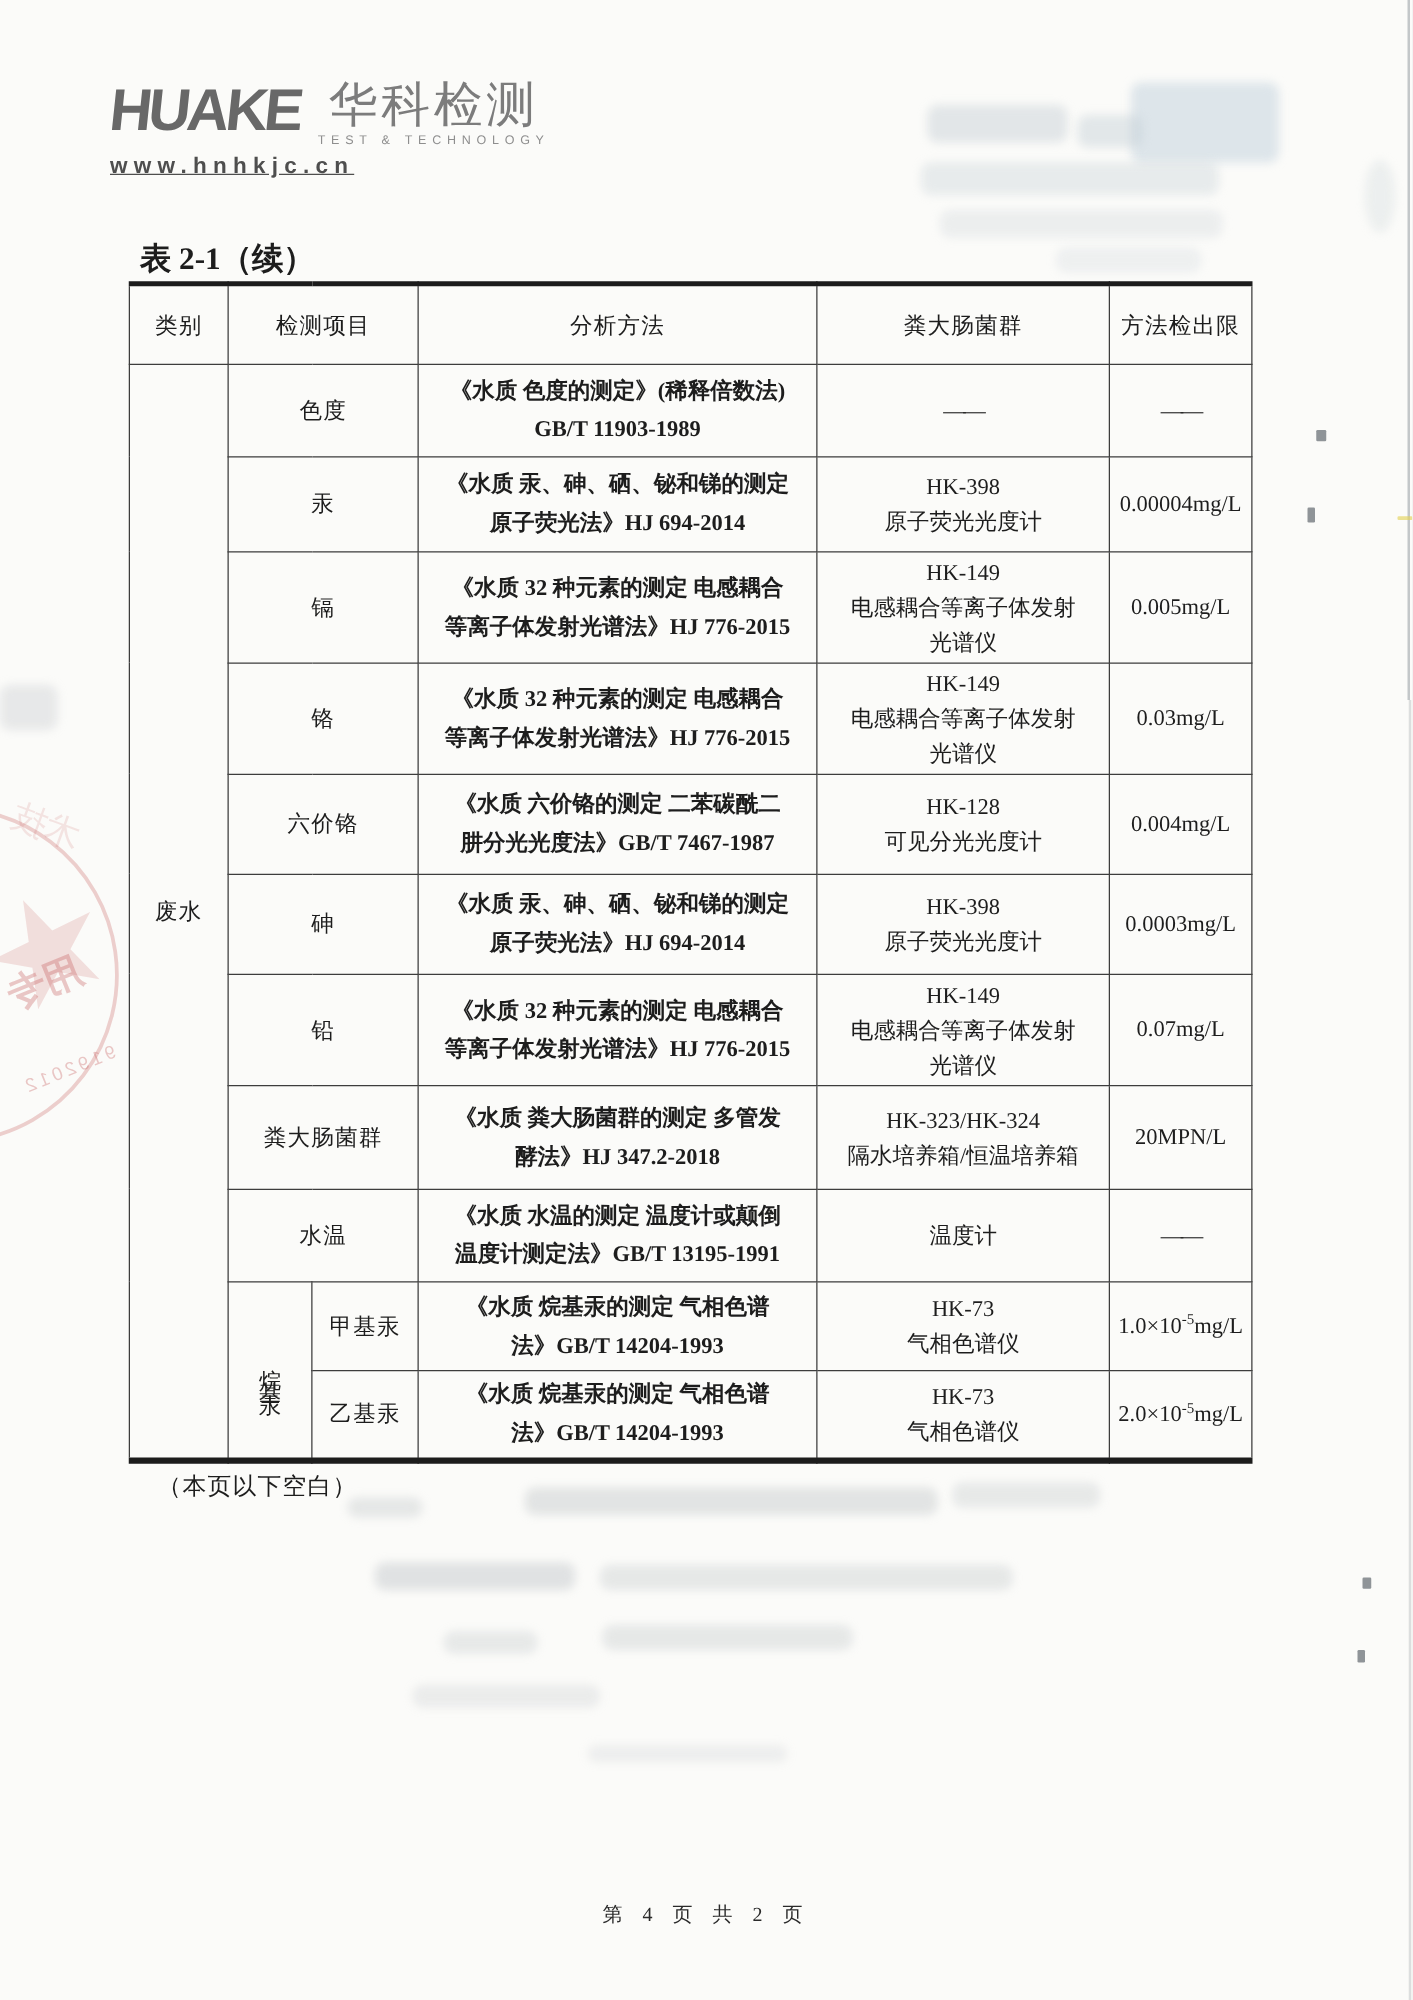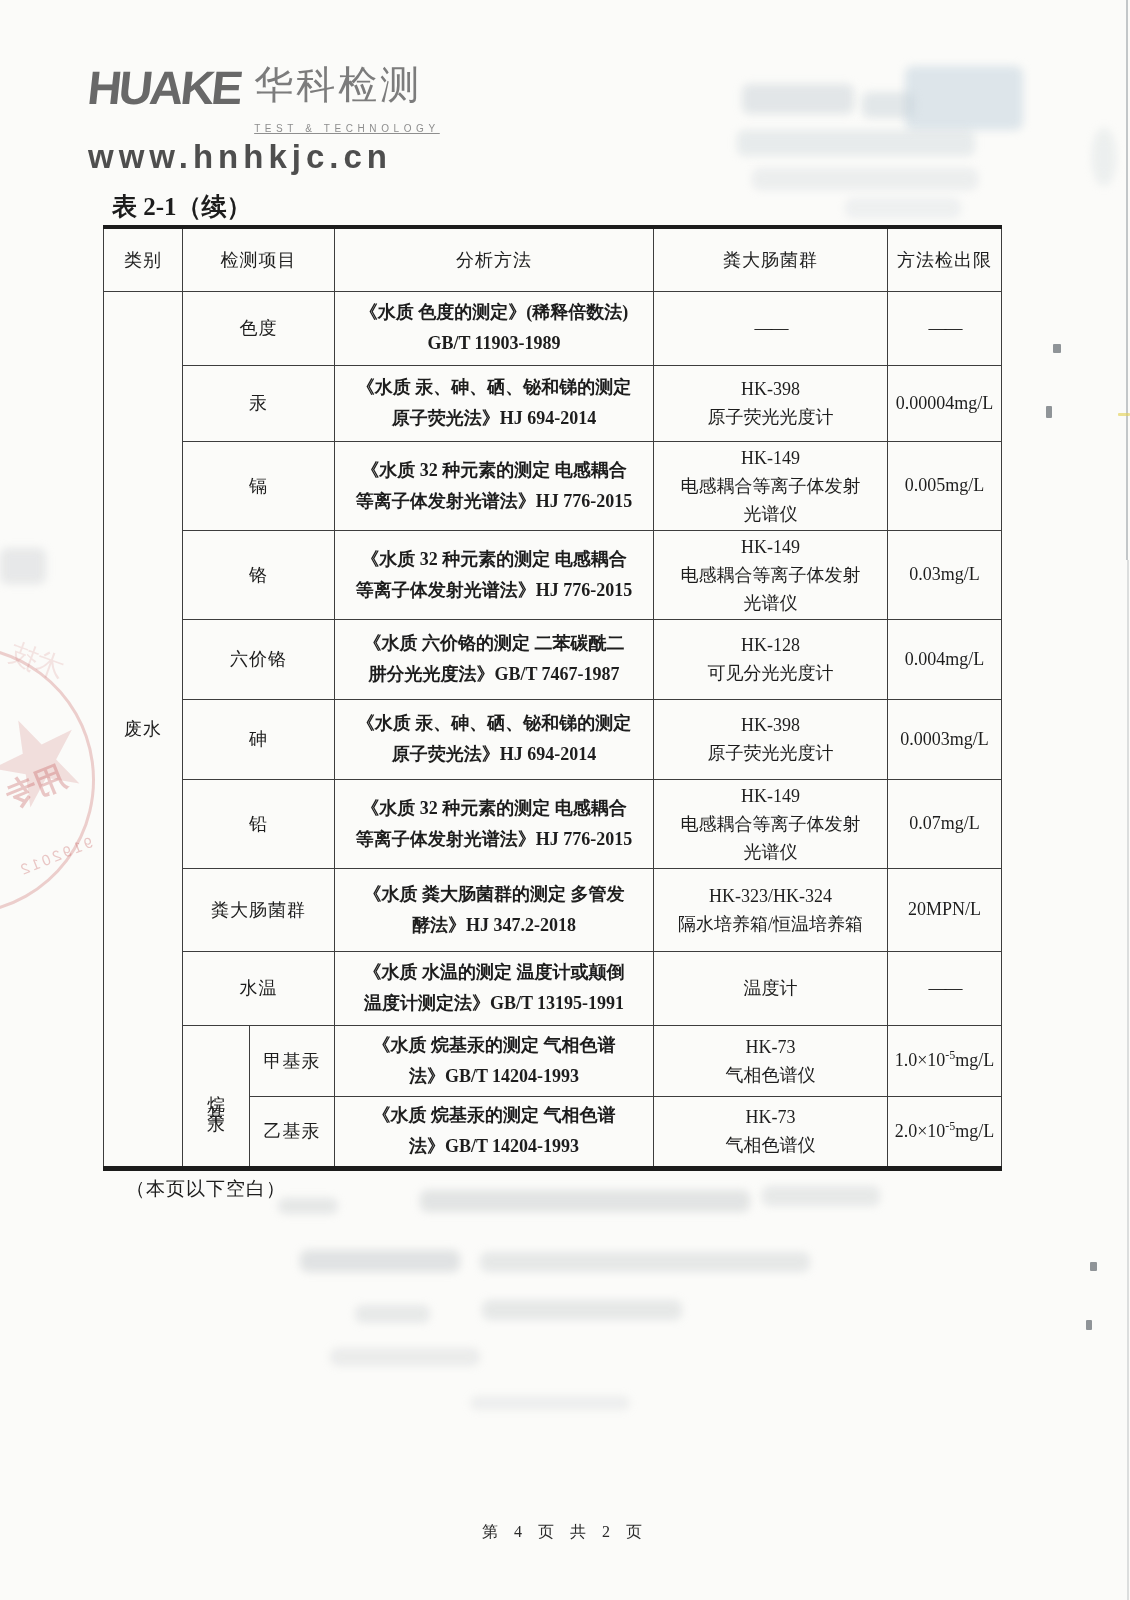--- a/index.html
+++ b/index.html
@@ -12,29 +12,29 @@
   }
 
   
   .logo { position:absolute; left:88px; top:64px; }
   .logo-row { display:flex; align-items:flex-start; }
   .logo-en {
     font-family:"Liberation Sans","DejaVu Sans",sans-serif;
     font-weight:800; font-size:47px; line-height:48px;
     letter-spacing:-3px; color:#686868; transform:skewX(-6deg);
   }
-  .logo-cn-block { margin-left:14px; }
+  .logo-cn-block { margin-left:14px;text-align:center; }
   .logo-cn { font-size:39px; line-height:42px; letter-spacing:3px; color:#7c7c7c; }
   .logo-sub {
     font-family:"Liberation Sans","DejaVu Sans",sans-serif;
-    font-size:10px; letter-spacing:4.6px; color:#8e8e8e; margin-top:17px;text-decoration:underline;
+    font-size:10px; letter-spacing:4.6px; color:#8e8e8e; margin-top:1px;
   }
   .logo-url {
     font-family:"Liberation Sans","DejaVu Sans",sans-serif;
-    font-weight:700; font-size:33px; letter-spacing:5px; color:#4e4e4e; margin-top:4px;
+    font-weight:700; font-size:18px; letter-spacing:5px; color:#4e4e4e; margin-top:4px;text-decoration:underline;
   }
   .report-no { position:absolute; left:88px; top:160px; font-size:20px; color:#1b1b1b; }
   .table-title { position:absolute; left:112px; top:190px; font-size:25px; font-weight:700; }
 
   
   table.main {
     position:absolute; left:103px; top:225px;
     width:898px; border-collapse:collapse; table-layout:fixed;
     border-top:4px solid #1c1c1c; border-bottom:5px solid #1c1c1c;
     border-left:1px solid #3d3d3d; border-right:1px solid #3d3d3d;

